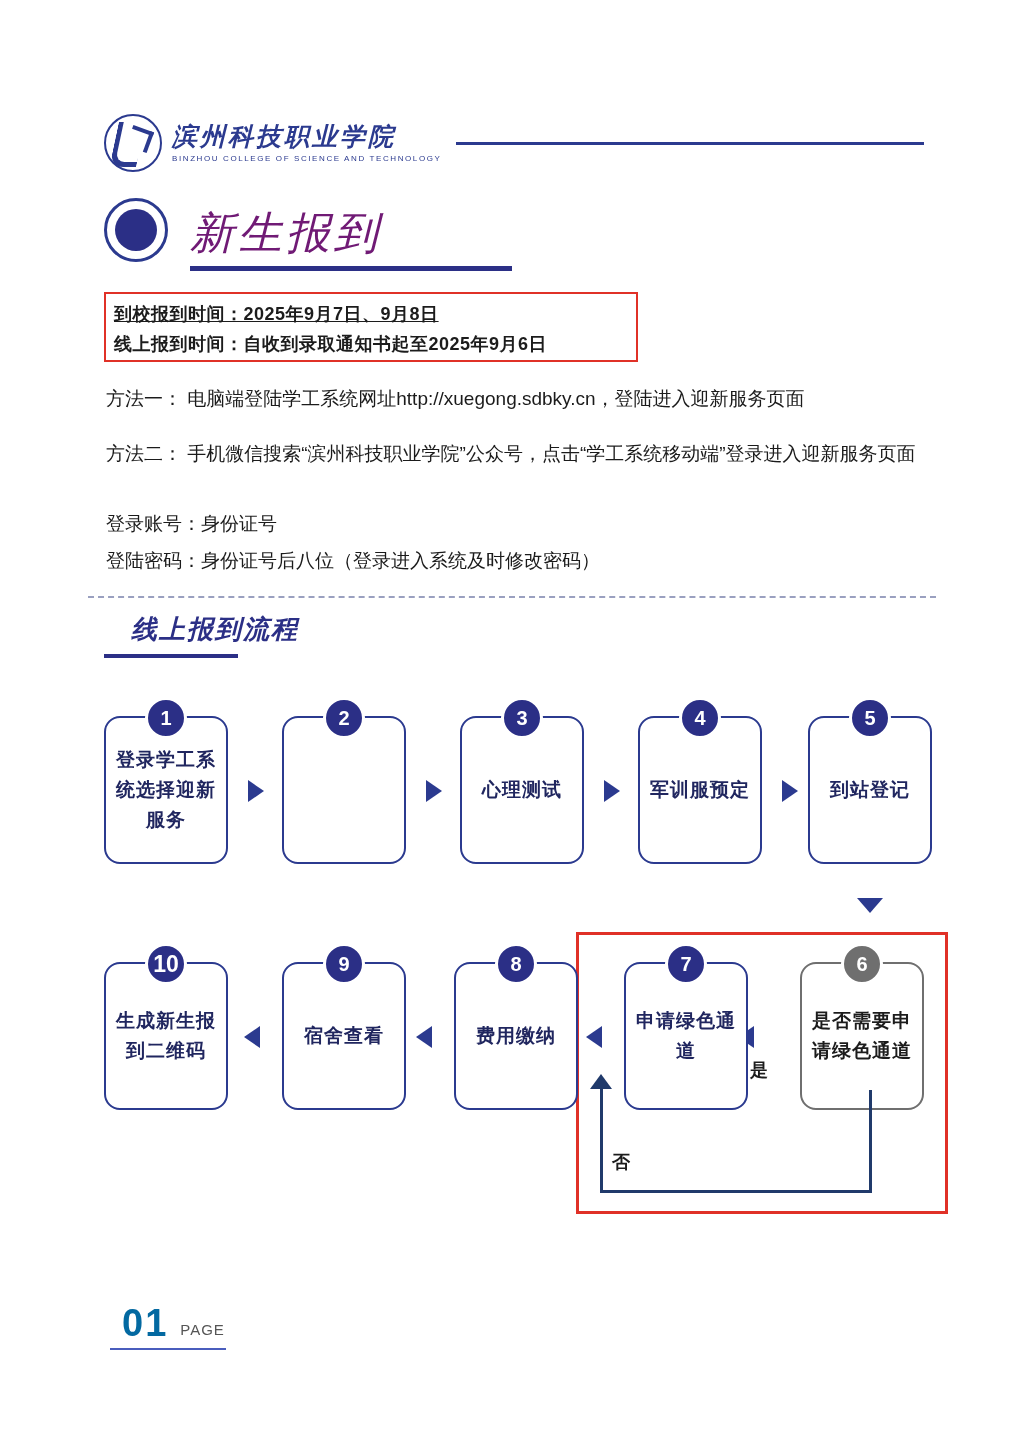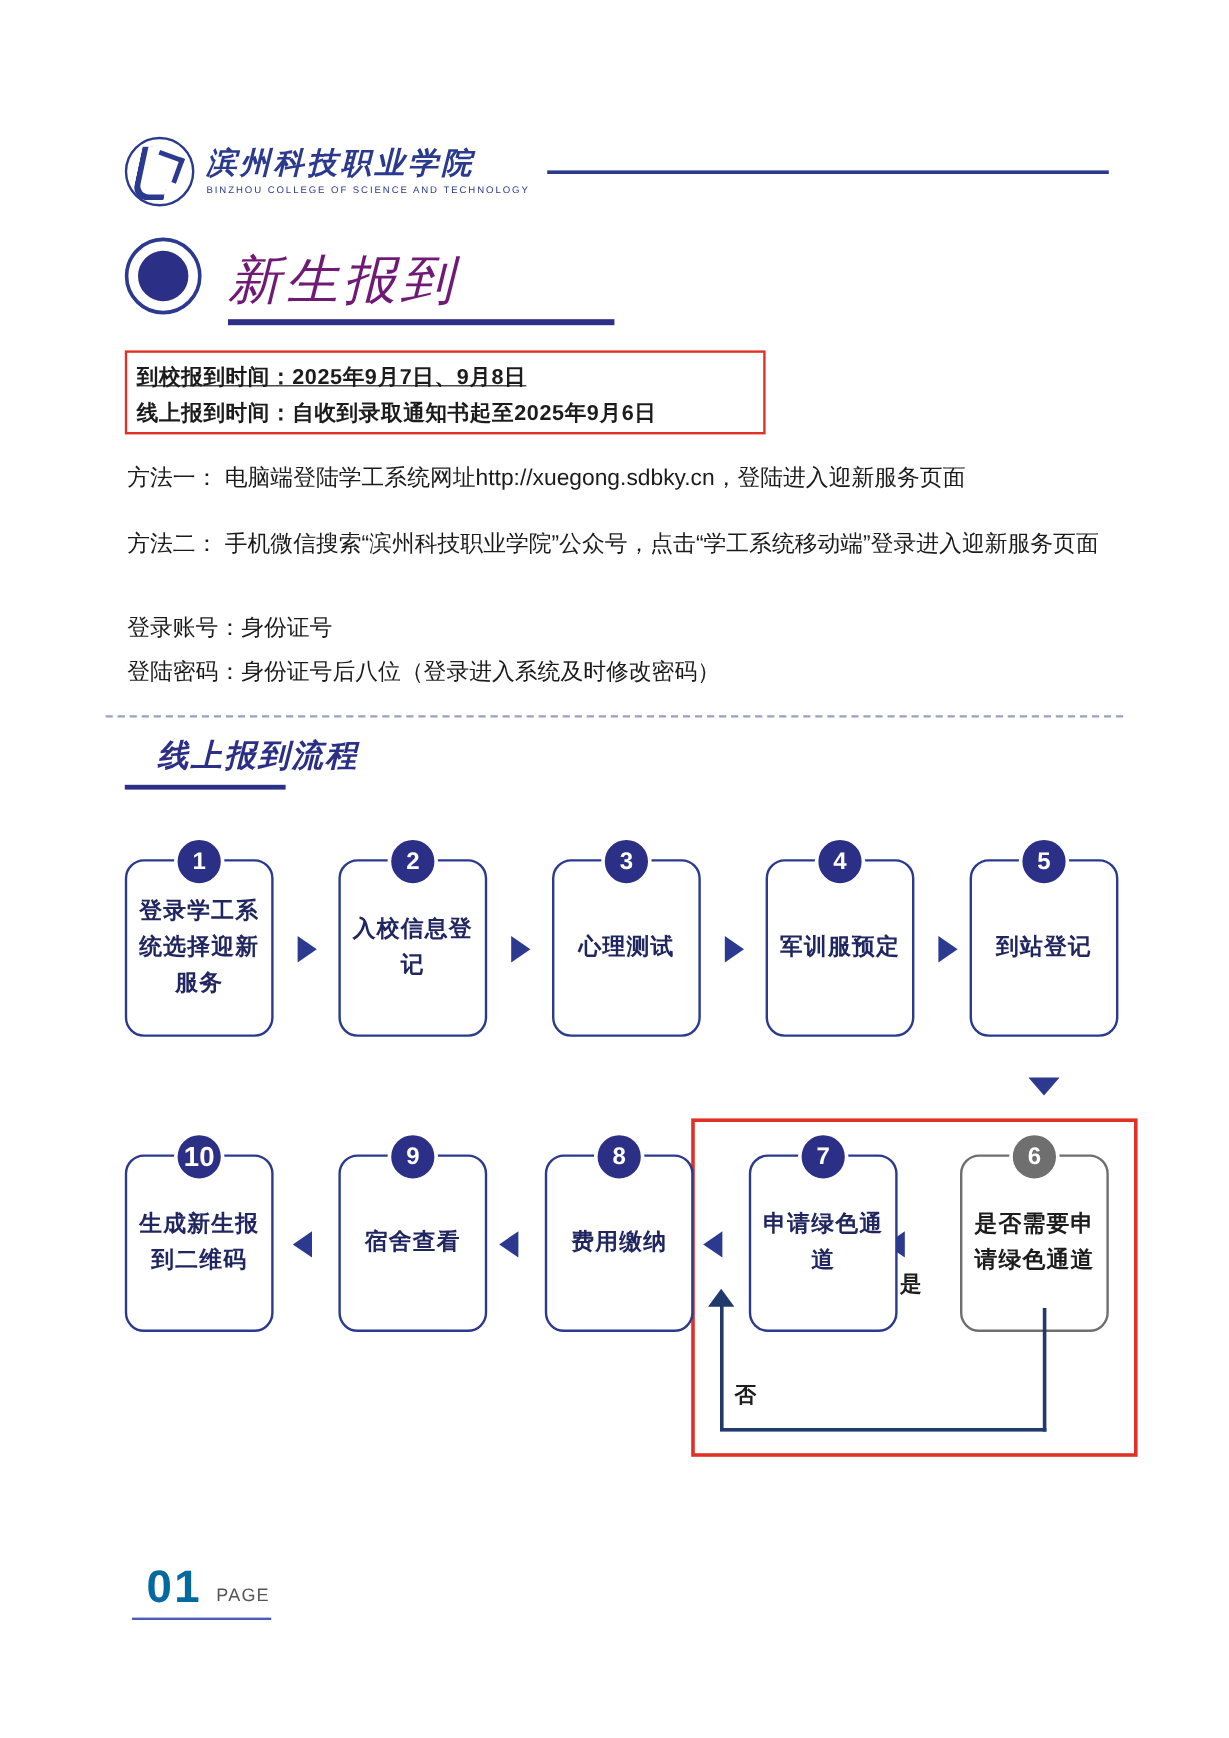--- a/index.html
+++ b/index.html
@@ -389,21 +389,20 @@
   <div class="flow">
 
     <div class="node" style="left:104px; top:26px;">
       <div class="badge">1</div>
       <div class="label">登录学工系统选择迎新服务</div>
     </div>
     <div class="tri right" style="left:248px; top:90px;"></div>
 
     <div class="node" style="left:282px; top:26px;">
       <div class="badge">2</div>
-      <div class="label">入校信息登记</div>
     </div>
     <div class="tri right" style="left:426px; top:90px;"></div>
 
     <div class="node" style="left:460px; top:26px;">
       <div class="badge">3</div>
       <div class="label">心理测试</div>
     </div>
     <div class="tri right" style="left:604px; top:90px;"></div>
 
     <div class="node" style="left:638px; top:26px;">

